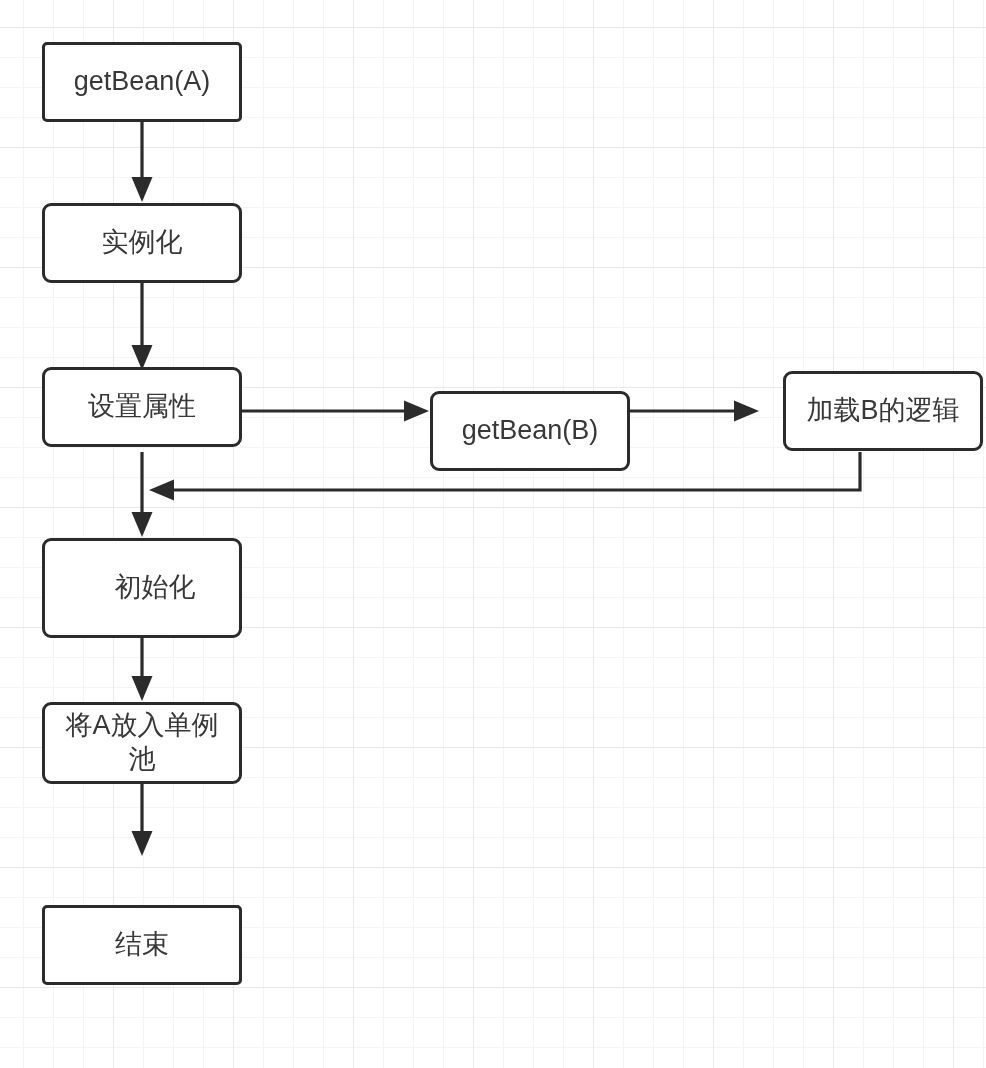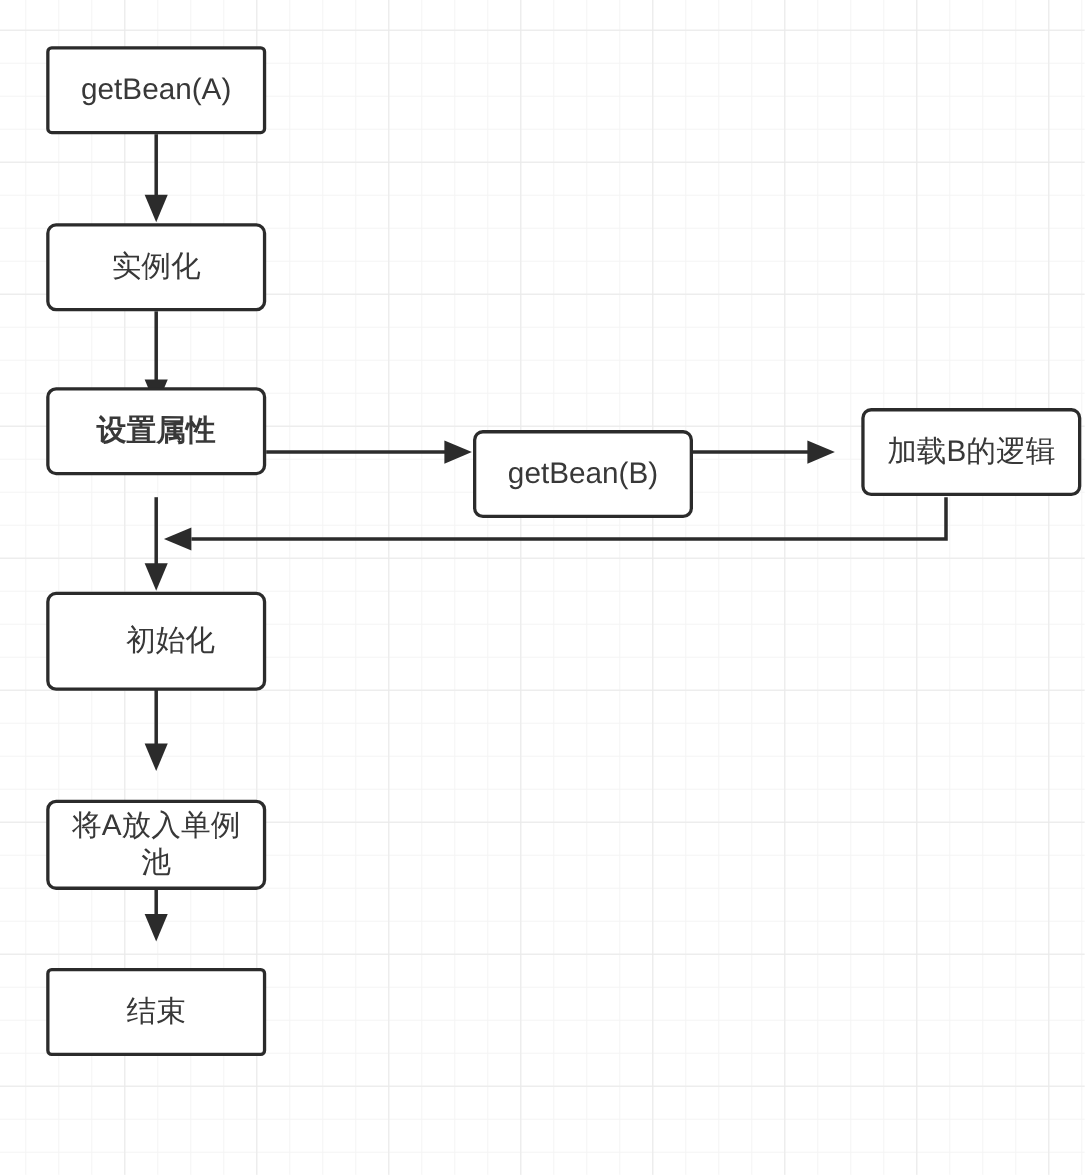--- a/index.html
+++ b/index.html
@@ -36,26 +36,26 @@
     white-space: pre-line;
     width: 200px;
     height: 80px;
     left: 42px;
   }
   .rect { border-radius: 9px; justify-content: center; }
   .terminator { border-radius: 5px; }
 
   #node-start      { top: 42px; }
   #node-instantiate{ top: 203px; }
-  #node-set-props  { top: 352px; font-weight: bold; }
+  #node-set-props  { top: 367px; }
   #node-getbean-b  { top: 391px; left: 430px; }
   #node-load-b     { top: 371px; left: 783px; }
-  #node-init       { top: 538px; height: 90px; padding-left: 26px; }
-  #node-pool       { top: 702px; height: 82px; margin-top: 25px; }
-  #node-end        { top: 880px; }
+  #node-init       { top: 538px; height: 100px; padding-left: 26px; }
+  #node-pool       { top: 702px; height: 82px; }
+  #node-end        { top: 905px; }
 
   #edges {
     position: absolute;
     top: 0; left: 0;
     width: 986px;
     height: 1068px;
     pointer-events: none;
   }
   #edges path {
     fill: none;

